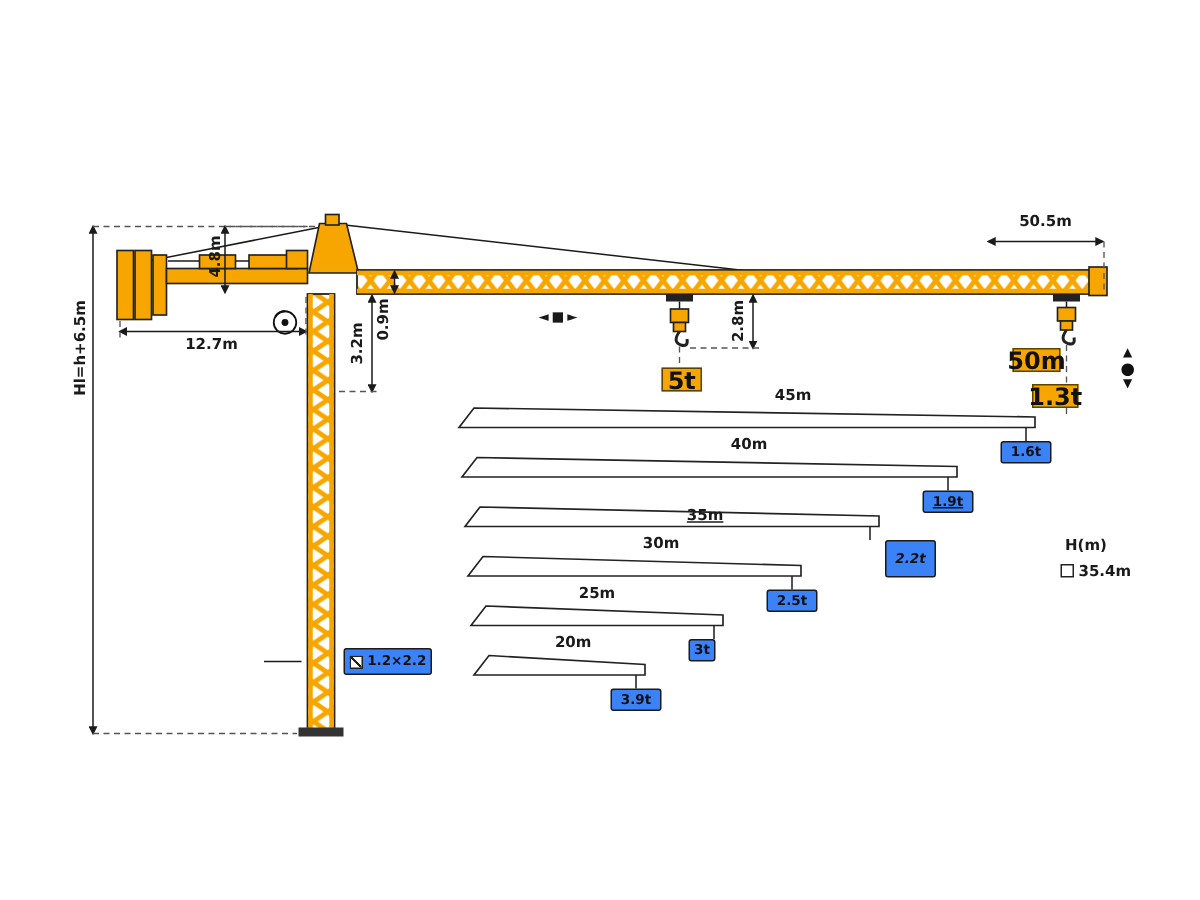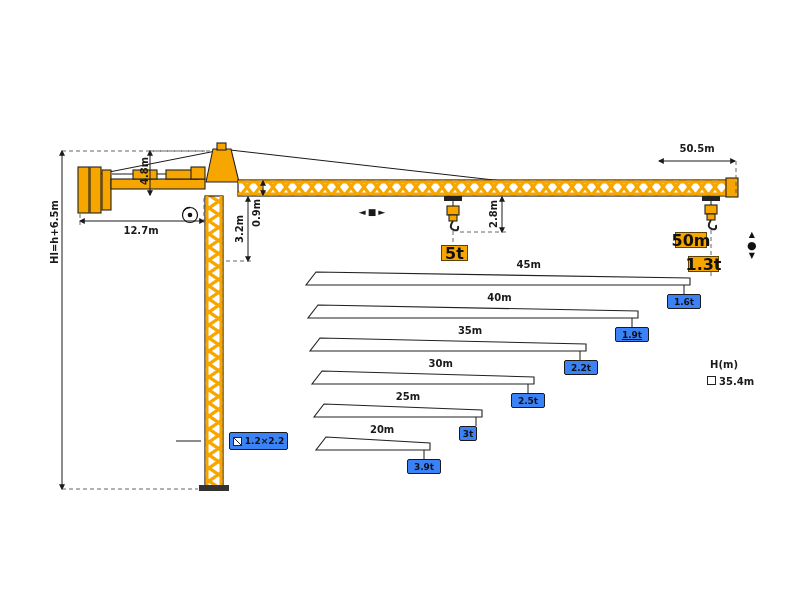--- a/index.html
+++ b/index.html
@@ -170,21 +170,21 @@
 
   <div class="wbox" style="left:229px;top:432px;width:59px;height:18px">
     <span class="sq sqx"></span>
     <span>1.2×2.2</span>
   </div>
 
 <div class="lbl ctr blab" style="left: 528.72px; top: 264px;">45m</div>
     <div class="wbox" style="left: 667px; top: 294px; width: 34px; height: 15px;">1.6t</div>
     <div class="lbl ctr blab" style="left: 499.4px; top: 297px; text-align: right;">40m</div>
     <div class="wbox" style="left: 615px; top: 327px; width: 34px; height: 15px; text-decoration: underline;">1.9t</div>
-    <div class="lbl ctr blab" style="left: 470.08px; top: 330px;">35m</div>
-    <div class="wbox" style="left: 564px; top: 360px; width: 34px; height: 15px;">2.2t</div>
+    <div class="lbl ctr blab" style="left: 470.08px; top: 344px; text-decoration: underline;">35m</div>
+    <div class="wbox" style="left: 590px; top: 360px; width: 34px; height: 25px; font-style: italic;">2.2t</div>
     <div class="lbl ctr blab" style="left: 440.76px; top: 363px;">30m</div>
     <div class="wbox" style="left: 511px; top: 393px; width: 34px; height: 15px;">2.5t</div>
-    <div class="lbl ctr blab" style="left: 408px; top: 396px;">25m</div>
+    <div class="lbl ctr blab" style="left: 398px; top: 396px;">25m</div>
     <div class="wbox" style="left: 459px; top: 426px; width: 18px; height: 15px;">3t</div>
     <div class="lbl ctr blab" style="left: 382.12px; top: 429px;">20m</div>
     <div class="wbox" style="left: 407px; top: 459px; width: 34px; height: 15px;">3.9t</div>
   </div>
 
 </body></html>

